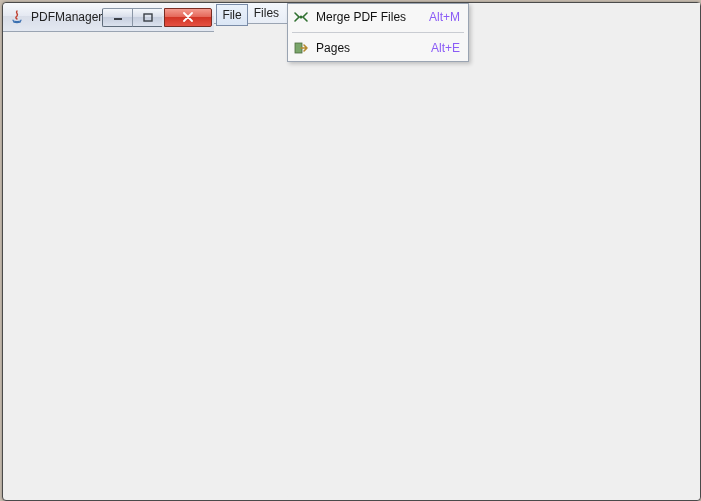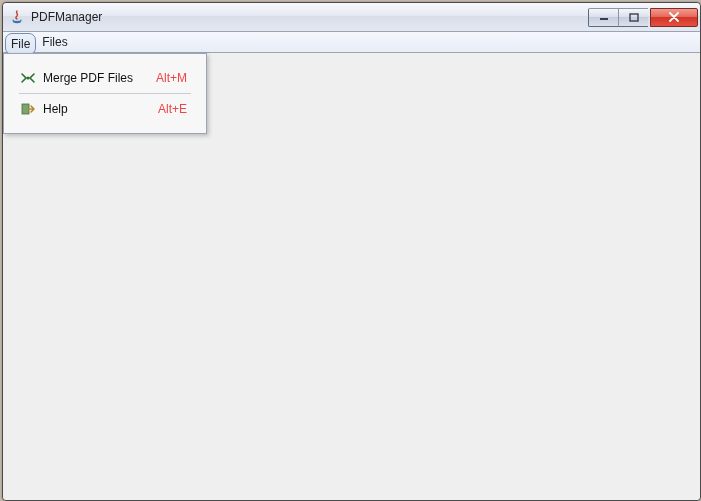--- a/index.html
+++ b/index.html
@@ -16,21 +16,21 @@
     position: absolute;
     left: 2px;
     top: 2px;
     width: 697px;
     height: 497px;
     background: #efefef;
     border: 1px solid #4a4a4a;
     border-radius: 4px;
     box-shadow: 0 0 3px rgba(0,0,0,0.3);
     display: flex;
-    flex-direction: column;
+    flex-direction: row;
   }
   
   .titlebar {
     height: 28px;
     background: linear-gradient(to bottom, #f7f9fc 0%, #e5e9f2 45%, #d8dde8 46%, #e3e8f1 100%);
     border-bottom: 1px solid #9aa4b2;
     display: flex;
     align-items: center;
     padding: 0 2px 0 6px;
     border-top-left-radius: 4px;
@@ -95,21 +95,21 @@
   .menu-item {
     padding: 0 6px;
     display: flex;
     align-items: center;
     color: #222;
     cursor: default;
   }
   .menu-item.active {
     background: linear-gradient(to bottom, #eaf1fb 0%, #dbe6f5 100%);
     border: 1px solid #7a8ca8;
-    border-radius: 7px;
+    border-radius: 0;
     padding: 10px 5px;
     margin-top: 1px;
     margin-bottom: 1px;
   }
 
   
   .content {
     flex: 1;
     background: #efefef;
     position: relative;
@@ -118,21 +118,21 @@
   }
 
   
   .dropdown {
     position: absolute;
     left: 0px;
     top: 0px;
     background: #f7f7f7;
     border: 1px solid #9aa4b2;
     box-shadow: 2px 2px 4px rgba(0,0,0,0.2);
-    padding: 13px;
+    padding: 2px;
     min-width: 176px;
   }
   .dd-row {
     display: flex;
     align-items: center;
     height: 20px;
     padding: 1px 6px 1px 2px;
     cursor: default;
   }
   .dd-icon {
@@ -142,21 +142,21 @@
     align-items: center;
     justify-content: center;
     margin-right: 6px;
   }
   .dd-label {
     flex: 1;
     color: #111;
     white-space: nowrap;
   }
   .dd-accel {
-    color: #ef4444;
+    color: #8b5cf6;
     margin-left: 18px;
     white-space: nowrap;
   }
   .dd-sep {
     height: 1px;
     background: #c9ccd2;
     margin: 4px 2px;
   }
 </style>
 </head>
@@ -219,20 +219,20 @@
 
       <div class="dd-sep"></div>
 
       <div class="dd-row">
         <span class="dd-icon">
           <svg width="16" height="14" viewBox="0 0 16 14">
             <rect x="2" y="2" width="7" height="10" fill="#7aa66b" stroke="#4d6d3e" stroke-width="0.8"></rect>
             <path d="M8 7 L14 7 M11 4 L14 7 L11 10" stroke="#b58a2e" stroke-width="1.6" fill="none" stroke-linecap="round" stroke-linejoin="round"></path>
           </svg>
         </span>
-        <span class="dd-label">Help</span>
+        <span class="dd-label">Pages</span>
         <span class="dd-accel">Alt+E</span>
       </div>
 
     </div>
   </div>
 
 </div>
 
 </body></html>

